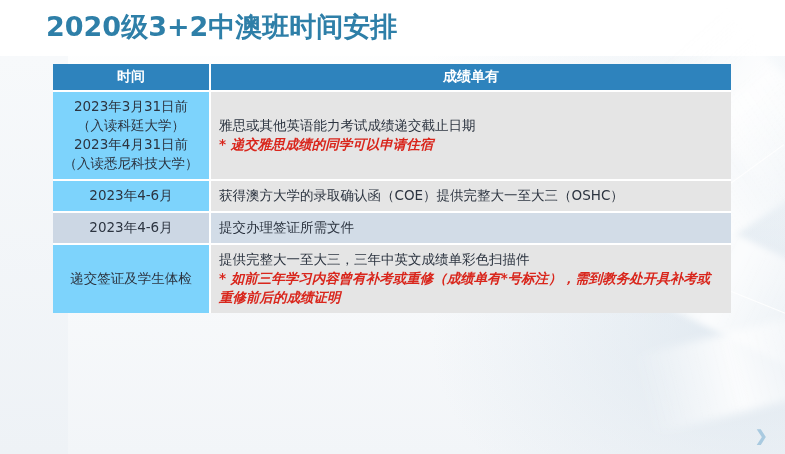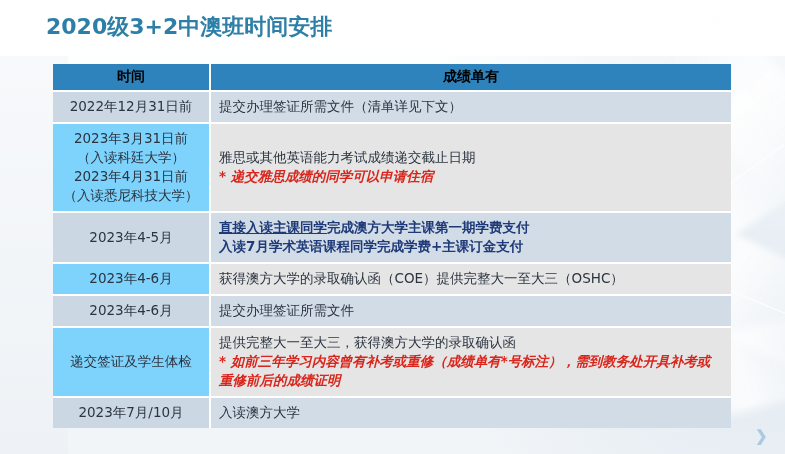--- a/index.html
+++ b/index.html
@@ -71,21 +71,21 @@
     font-weight: bold;
     opacity: 0.85;
     font-family: "Liberation Sans", sans-serif;
   }
 
   
   .title {
     position: absolute;
     left: 46px;
     top: 10px;
-    font-size: 22px;
+    font-size: 27px;
     line-height: 34px;
     font-weight: bold;
     color: #2e7fa8;
     letter-spacing: 0px;
     white-space: nowrap;
     font-family: "DejaVu Sans", "Liberation Sans", sans-serif;
   }
 
   
   .table-wrap {
@@ -98,21 +98,21 @@
     border-collapse: separate;
     border-spacing: 0;
     width: 678px;
     table-layout: fixed;
   }
   table.sched col.c-time { width: 158px; }
   table.sched col.c-matter { width: 520px; }
 
   table.sched th {
     background: #2e83bd;
-    color: #000000;
+    color: #ffffff;
     font-size: 14px;
     font-weight: bold;
     height: 26px;
     padding: 0;
     border-right: 2px solid #ffffff;
     border-bottom: 2px solid #ffffff;
     font-family: "DejaVu Sans", "Liberation Sans", sans-serif;
   }
   table.sched th:last-child { border-right: none; }
 
@@ -181,65 +181,46 @@
         <col class="c-time">
         <col class="c-matter">
       </colgroup>
       <thead>
         <tr>
           <th>时间</th>
           <th>成绩单有</th>
         </tr>
       </thead>
       <tbody id="sched-body">
-          <tr class="band-a">
-            <td class="time-cell">2022年12月31日前</td>
-            <td class="matter-cell">
-              <span class="ln">提交办理签证所需文件（清单详见下文）</span>
-            </td>
-          </tr>
           <tr class="band-b">
             <td class="time-cell">2023年3月31日前
 （入读科廷大学）
 2023年4月31日前
 （入读悉尼科技大学）</td>
             <td class="matter-cell">
               <span class="ln">雅思或其他英语能力考试成绩递交截止日期</span>
               <span class="ln"><span class="red-note">* 递交雅思成绩的同学可以申请住宿</span></span>
             </td>
           </tr>
-          <tr class="band-a">
-            <td class="time-cell">2023年4-5月</td>
-            <td class="matter-cell">
-              <span class="ln"><span class="navy-bold-u">直接入读主课同学</span><span class="navy-bold">完成澳方大学主课第一期学费支付</span></span>
-              <span class="ln"><span class="navy-bold">入读7月学术英语课程同学</span><span class="navy-bold">完成学费+主课订金支付</span></span>
-            </td>
-          </tr>
           <tr class="band-b">
             <td class="time-cell">2023年4-6月</td>
             <td class="matter-cell">
               <span class="ln">获得澳方大学的录取确认函（COE）提供完整大一至大三（OSHC）</span>
             </td>
           </tr>
           <tr class="band-a">
             <td class="time-cell">2023年4-6月</td>
             <td class="matter-cell">
               <span class="ln">提交办理签证所需文件</span>
             </td>
           </tr>
           <tr class="band-b">
             <td class="time-cell">递交签证及学生体检</td>
             <td class="matter-cell">
-              <span class="ln">提供完整大一至大三，获得澳方大学的录取确认函</span>
+              <span class="ln">提供完整大一至大三，三年中英文成绩单彩色扫描件</span>
               <span class="ln"><span class="red-note">* 如前三年学习内容曾有补考或重修（成绩单有*号标注），需到教务处开具补考或重修前后的成绩证明</span></span>
-            </td>
-          </tr>
-          <tr class="band-a">
-            <td class="time-cell">2023年7月/10月</td>
-            <td class="matter-cell">
-              <span class="ln">入读澳方大学</span>
             </td>
           </tr>
         </tbody>
     </table>
   </div>
 
 </div>
 
 </body></html>

